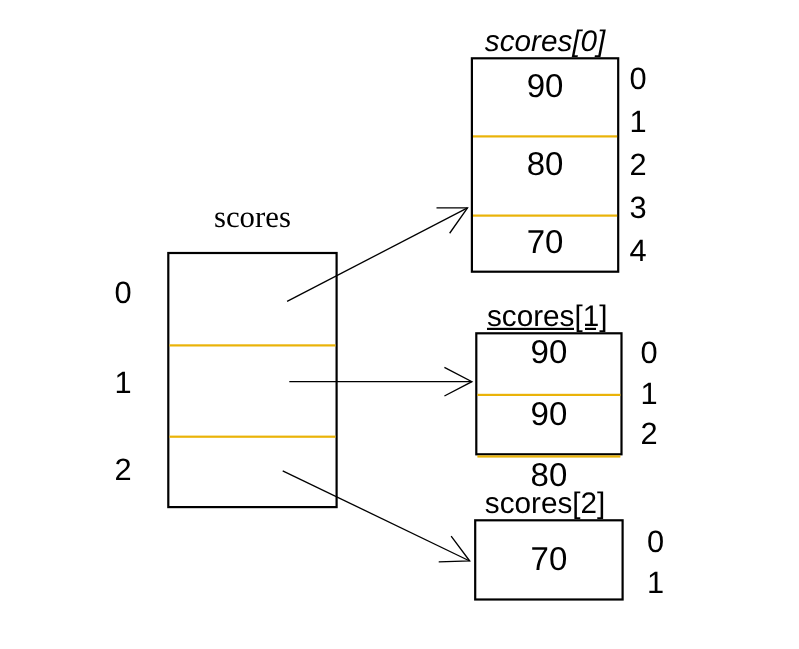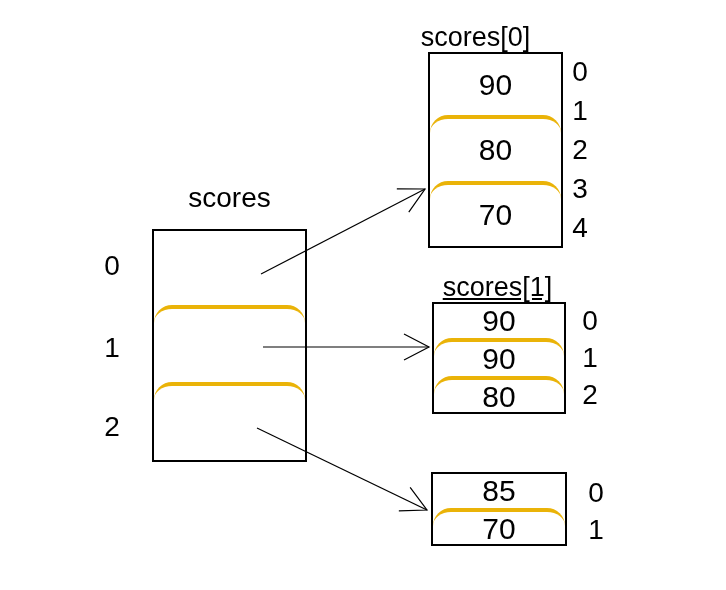--- a/index.html
+++ b/index.html
@@ -3,28 +3,28 @@
 <meta charset="utf-8">
 <style>
   html,body { margin:0; padding:0; }
   .canvas {
     position:relative; width:726px; height:590px;
     background:#ffffff; color:#000000;
     font-family:"Liberation Sans", sans-serif;
     overflow:hidden;
   }
   .title { position:absolute; text-align:center; line-height:1.05; }
-  .main-title { left:152px; top:183px; width:155px; font-size:28px; }
+  .main-title { left:152px; top:183px; width:155px; font-size:28px;font-family:Liberation Serif, serif; }
   .sub-title { font-size:27px; }
   .array-box {
     position:absolute; border:2px solid #000; box-sizing:border-box;
     display:flex; flex-direction:column; background:#fff;
   }
-  .slot, .cell { flex:1; display:flex; align-items:center; justify-content:center;border-radius:18px; }
-  .slot + .slot, .cell + .cell { border-top:4px solid #eab308; }
+  .slot, .cell { flex:1; display:flex; align-items:center; justify-content:center; }
+  .slot + .slot, .cell + .cell { border-top:2px solid #eab308;margin-top:20px; }
   .cell { font-size:30px; }
   .idx {
     position:absolute; display:flex; align-items:center; justify-content:center;
     font-size:28px; width:44px;
   }
   .arrow-layer { position:absolute; left:0; top:0; pointer-events:none; }
 </style>
 </head>
 <body>
 
@@ -35,21 +35,21 @@
   <div class="idx" style="left:90px; top:252px; height:28px;">0</div>
   <div class="idx" style="left:90px; top:334px; height:28px;">1</div>
   <div class="idx" style="left:90px; top:413px; height:28px;">2</div>
 
   <div class="array-box" style="left:152px; top:229px; width:155px; height:233px;">
     <div class="slot"></div>
     <div class="slot"></div>
     <div class="slot"></div>
   </div>
 
-  <div class="title sub-title" style="left:408px; top:23px; width:135px;">scores[0]</div>
+  <div class="title sub-title" style="left:428px; top:23px; width:135px;font-style:italic;">scores[0]</div>
   <div class="array-box" style="left:428px; top:52px; width:135px; height:196px;">
     <div class="cell">90</div>
     <div class="cell">80</div>
     <div class="cell">70</div>
   </div>
   <div class="idx" style="left:558px; top:52px;   height:39px;">0</div>
   <div class="idx" style="left:558px; top:91.2px; height:39px;">1</div>
   <div class="idx" style="left:558px; top:130.4px;height:39px;">2</div>
   <div class="idx" style="left:558px; top:169.6px;height:39px;">3</div>
   <div class="idx" style="left:558px; top:208.8px;height:39px;">4</div>
@@ -57,22 +57,22 @@
   <div class="title sub-title" style="left:430px; top:273px; width:135px;text-decoration:underline;">scores[1]</div>
   <div class="array-box" style="left:432px; top:302px; width:134px; height:112px;">
     <div class="cell">90</div>
     <div class="cell">90</div>
     <div class="cell">80</div>
   </div>
   <div class="idx" style="left:568px; top:302px;   height:37px;">0</div>
   <div class="idx" style="left:568px; top:339.3px; height:37px;">1</div>
   <div class="idx" style="left:568px; top:376.6px; height:37px;">2</div>
 
+  <div class="title sub-title" style="left:428px; top:443px; width:135px;">scores[2]</div>
   <div class="array-box" style="left:431px; top:472px; width:136px; height:74px;">
-    <div class="cell">85</div>
     <div class="cell">70</div>
   </div>
   <div class="idx" style="left:574px; top:474px; height:37px;">0</div>
   <div class="idx" style="left:574px; top:511px; height:37px;">1</div>
 
   <svg class="arrow-layer" width="726" height="590" viewBox="0 0 726 590">
     <defs>
       <marker id="openArrow" markerUnits="userSpaceOnUse" markerWidth="58" markerHeight="34" viewBox="-29 -17 58 34" refX="0" refY="0" orient="auto">
         <path d="M -25 -13 L 0 0 L -25 13" fill="none" stroke="#000000" stroke-width="1.2"></path>
       </marker>

